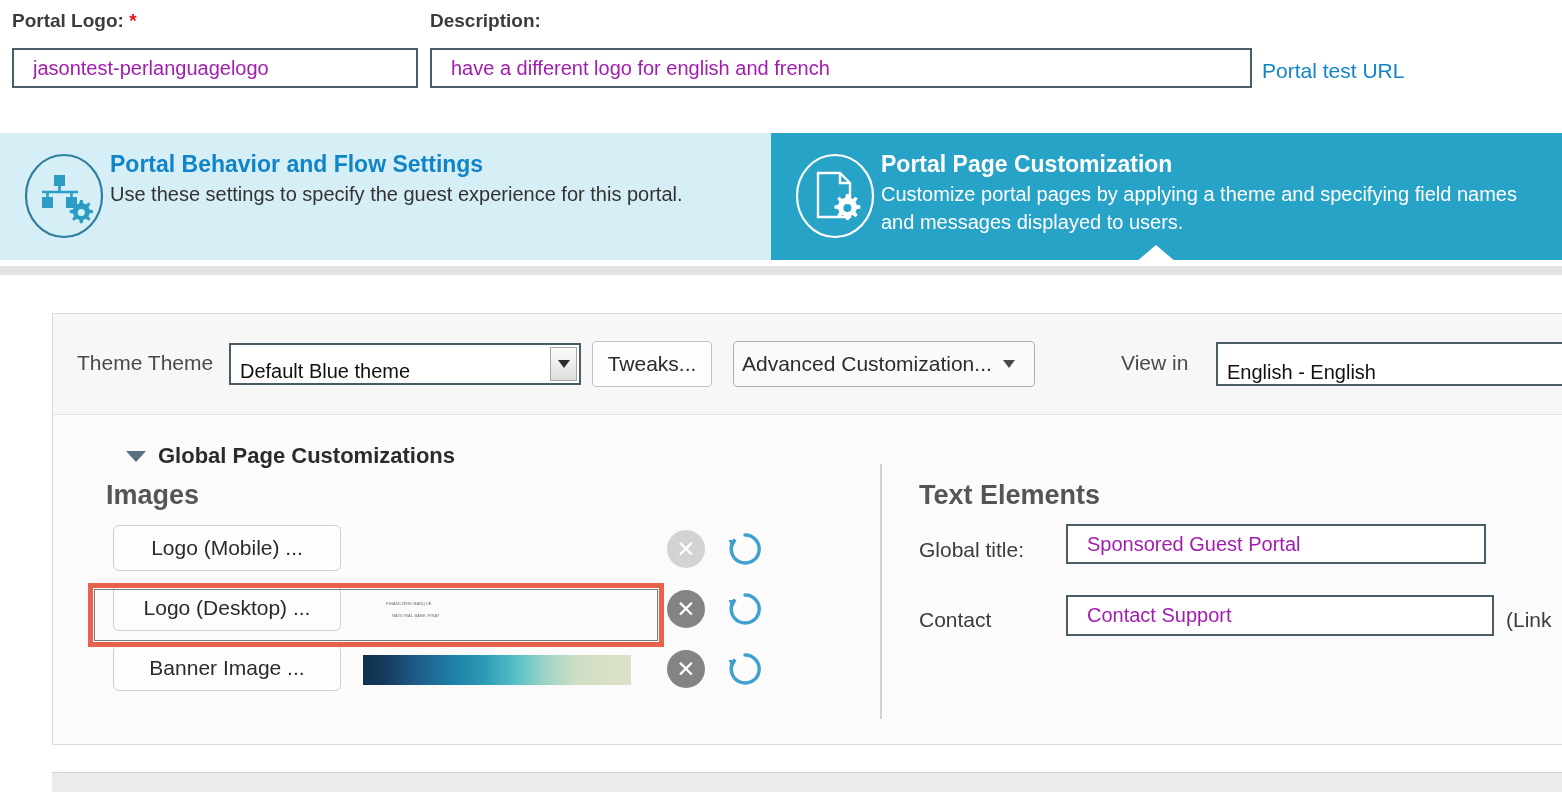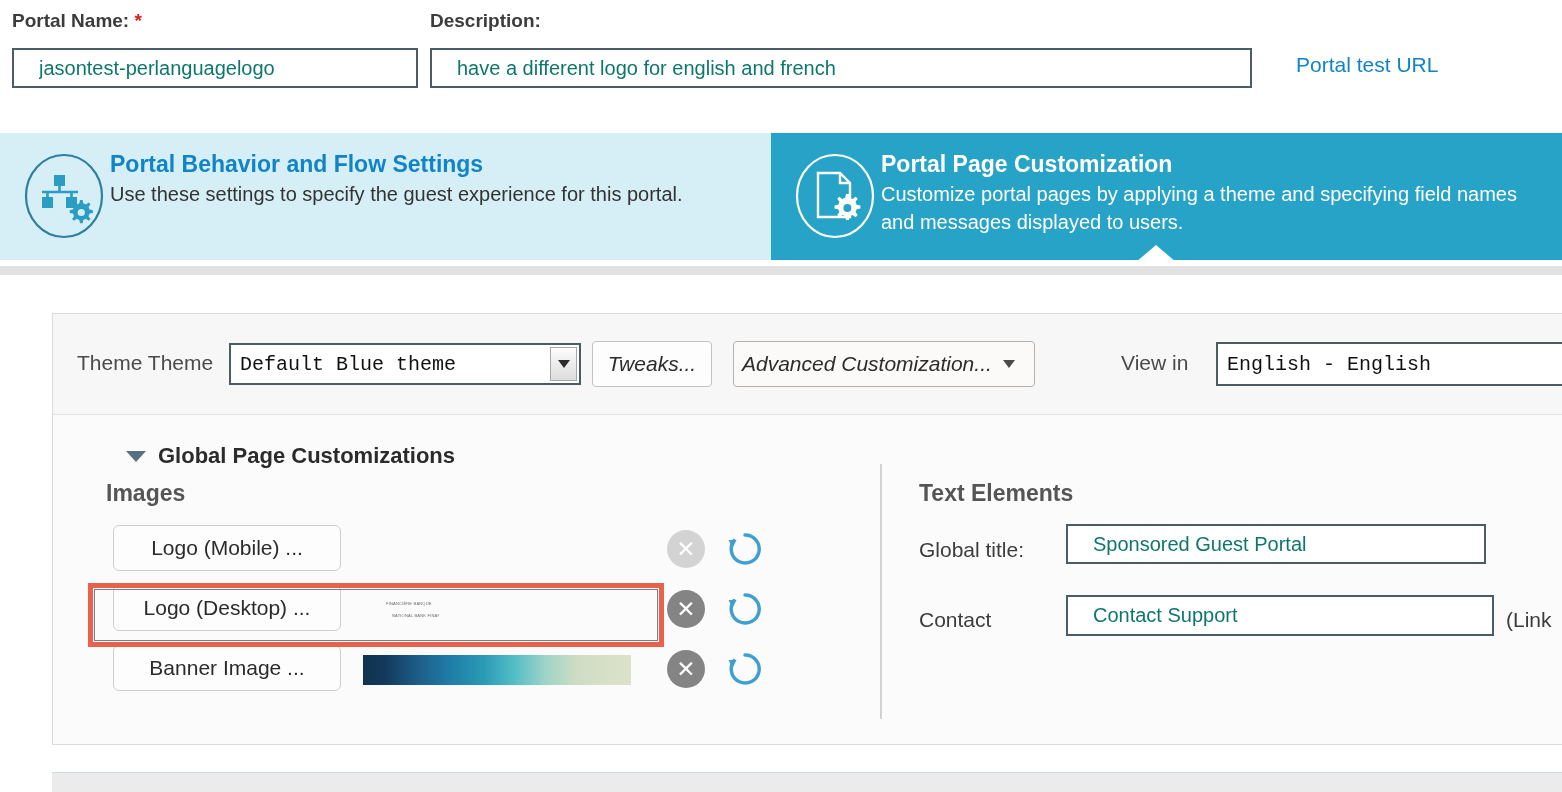--- a/index.html
+++ b/index.html
@@ -37,22 +37,22 @@
     font-weight: bold;
     font-size: 19px;
   }
   .text-input {
     position: absolute;
     box-sizing: border-box;
     border: 2px solid #4a5c66;
     background: #ffffff;
     font-family: "Liberation Sans", sans-serif;
     font-size: 20px;
-    color: #0f766e;
-    padding: 0 25px;
+    color: #a21caf;
+    padding: 0 19px;
     outline: none;
   }
   .link-text {
     position: absolute;
     color: #1184c8;
     font-size: 21px;
     white-space: nowrap;
     cursor: pointer;
   }
 
@@ -149,25 +149,24 @@
     white-space: nowrap;
   }
   .select-box {
     position: absolute;
     box-sizing: border-box;
     border: 2px solid #4a5c66;
     background: #ffffff;
     font-size: 20px;
     color: #111111;
     display: flex;
-    align-items: center;
+    align-items: flex-end;
     padding-left: 9px;
     cursor: pointer;
     user-select: none;
-    font-family: Liberation Mono, monospace;
   }
   .select-arrow-btn {
     position: absolute;
     right: 2px; top: 2px; bottom: 2px;
     width: 27px;
     background: linear-gradient(#fdfdfd, #dcdcdc);
     border: 1px solid #a8a8a8;
     box-sizing: border-box;
     display: flex;
     align-items: center;
@@ -185,21 +184,20 @@
     background: #fdfdfd;
     border: 1px solid #c2c2c2;
     border-radius: 4px;
     font-size: 21px;
     color: #2c2c2c;
     display: flex;
     align-items: center;
     justify-content: center;
     cursor: pointer;
     user-select: none;
-    font-style: italic;
   }
   .btn-dropdown {
     background: #fbfaf8;
     border: 1px solid #b4b0ac;
     justify-content: flex-start;
     padding-left: 16px;
   }
   .btn-caret {
     width: 0; height: 0;
     border-left: 6px solid transparent;
@@ -225,21 +223,21 @@
     margin-right: 12px;
   }
   .section-title {
     font-size: 22px;
     font-weight: bold;
     color: #2b2b2b;
     white-space: nowrap;
   }
   .subsection-title {
     position: absolute;
-    font-size: 23px;
+    font-size: 27px;
     font-weight: bold;
     color: #555555;
     white-space: nowrap;
   }
   .vdivider {
     position: absolute;
     left: 827px;
     top: 150px;
     width: 2px;
     height: 255px;
@@ -369,31 +367,31 @@
     left: 1px; top: 1px; right: 1px; bottom: 1px;
     border: 1px solid #7d7d7d;
     box-sizing: border-box;
   }
 </style>
 </head>
 <body>
 
 <div class="top-fields">
   <div class="field-label" style="left:12px; top:10px;">
-    <span>Portal Name:</span>
+    <span>Portal Logo:</span>
     <span class="req-star">*</span>
   </div>
 
   <input class="text-input" style="left: 12px; top: 48px; width: 406px; height: 40px;" value="jasontest-perlanguagelogo">
 
   <div class="field-label" style="left:430px; top:10px;">Description:</div>
 
   <input class="text-input" style="left: 430px; top: 48px; width: 822px; height: 40px;" value="have a different logo for english and french">
 
-  <div class="link-text" style="left:1262px; top:53px;margin-left:34px;">Portal test URL</div>
+  <div class="link-text" style="left:1262px; top:59px;">Portal test URL</div>
 </div>
 
 <div class="tabs">
 
   <div class="tab tab-inactive">
     <div class="tab-icon">
       <svg width="84" height="88" viewBox="0 0 84 88">
         <ellipse cx="42" cy="44" rx="38" ry="41" fill="none" stroke="#2e7fa0" stroke-width="2.2"></ellipse>
         <rect x="32" y="23" width="11" height="11" fill="#2b9cc4"></rect>
         <rect x="20" y="45" width="11" height="11" fill="#2b9cc4"></rect>

